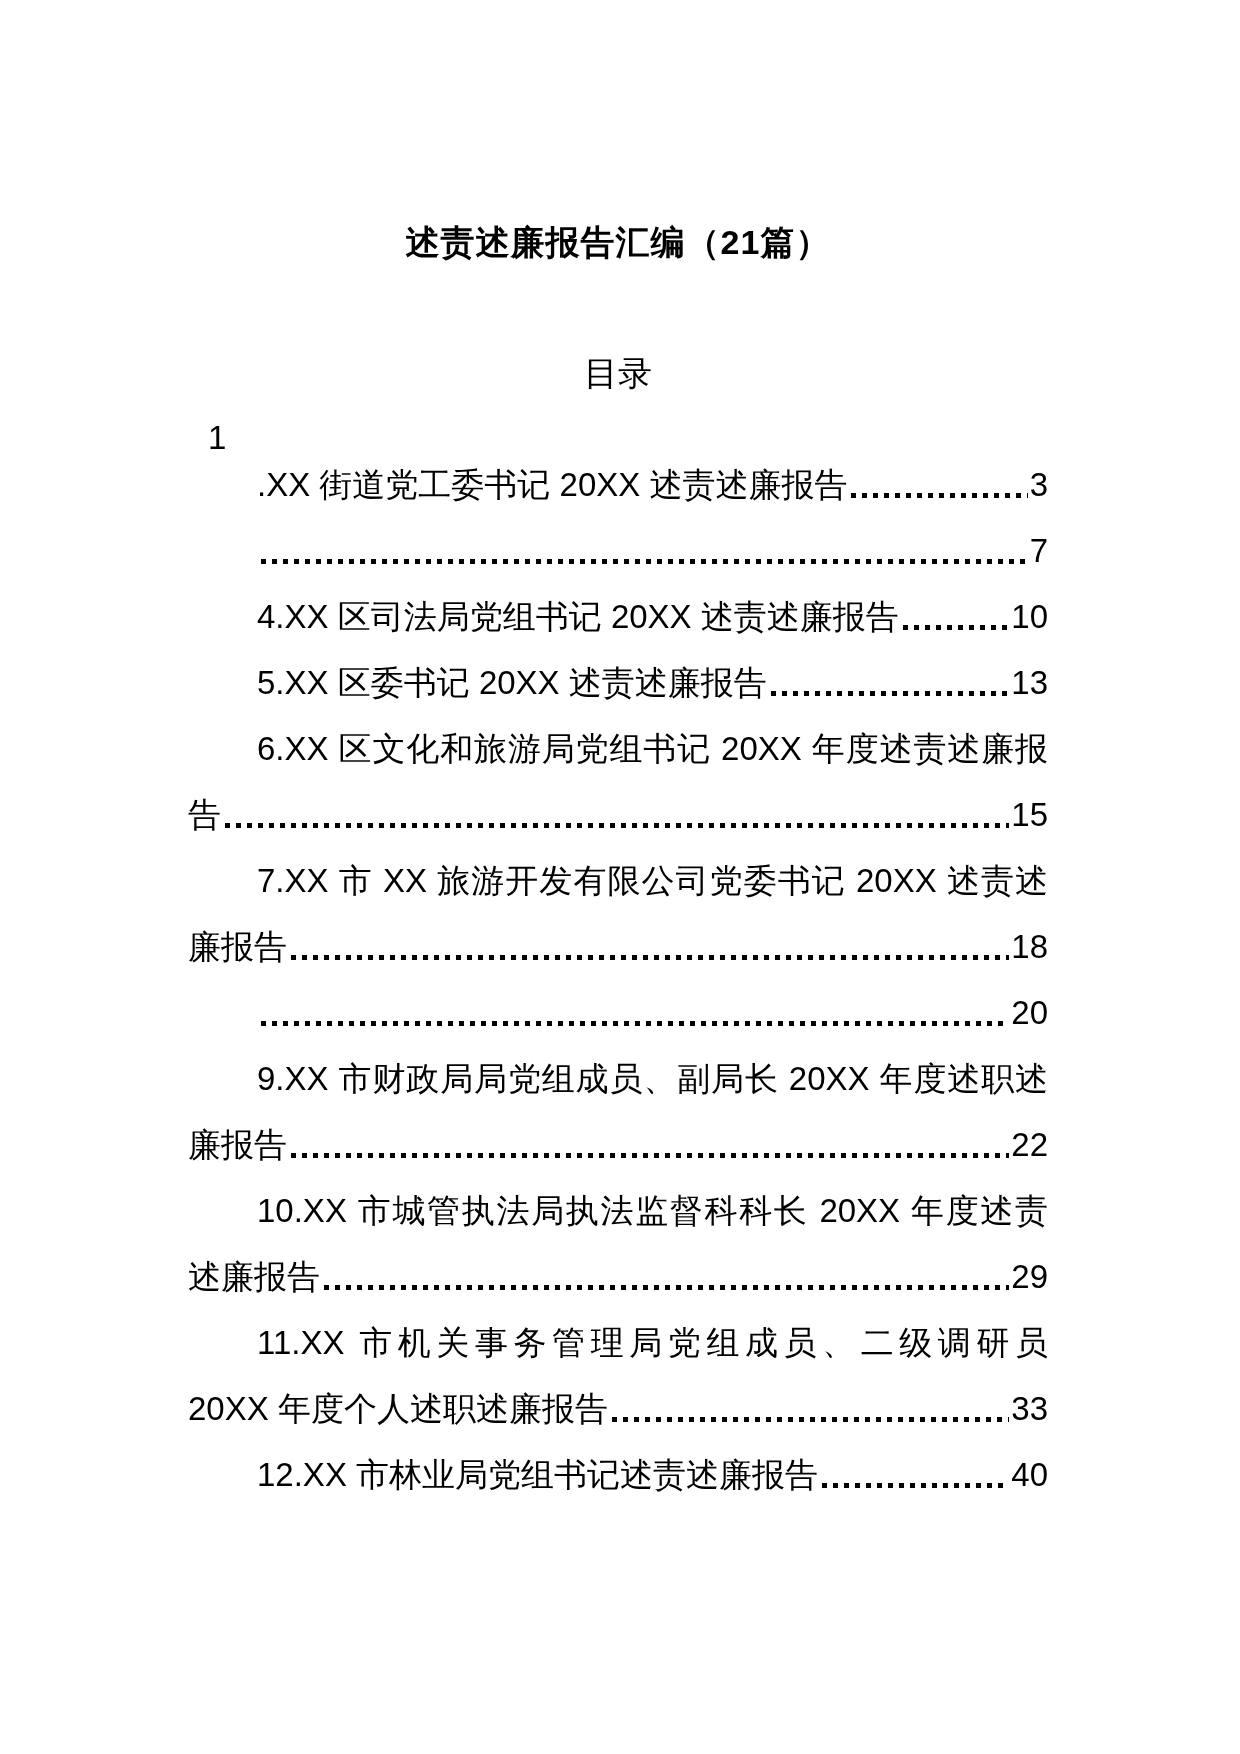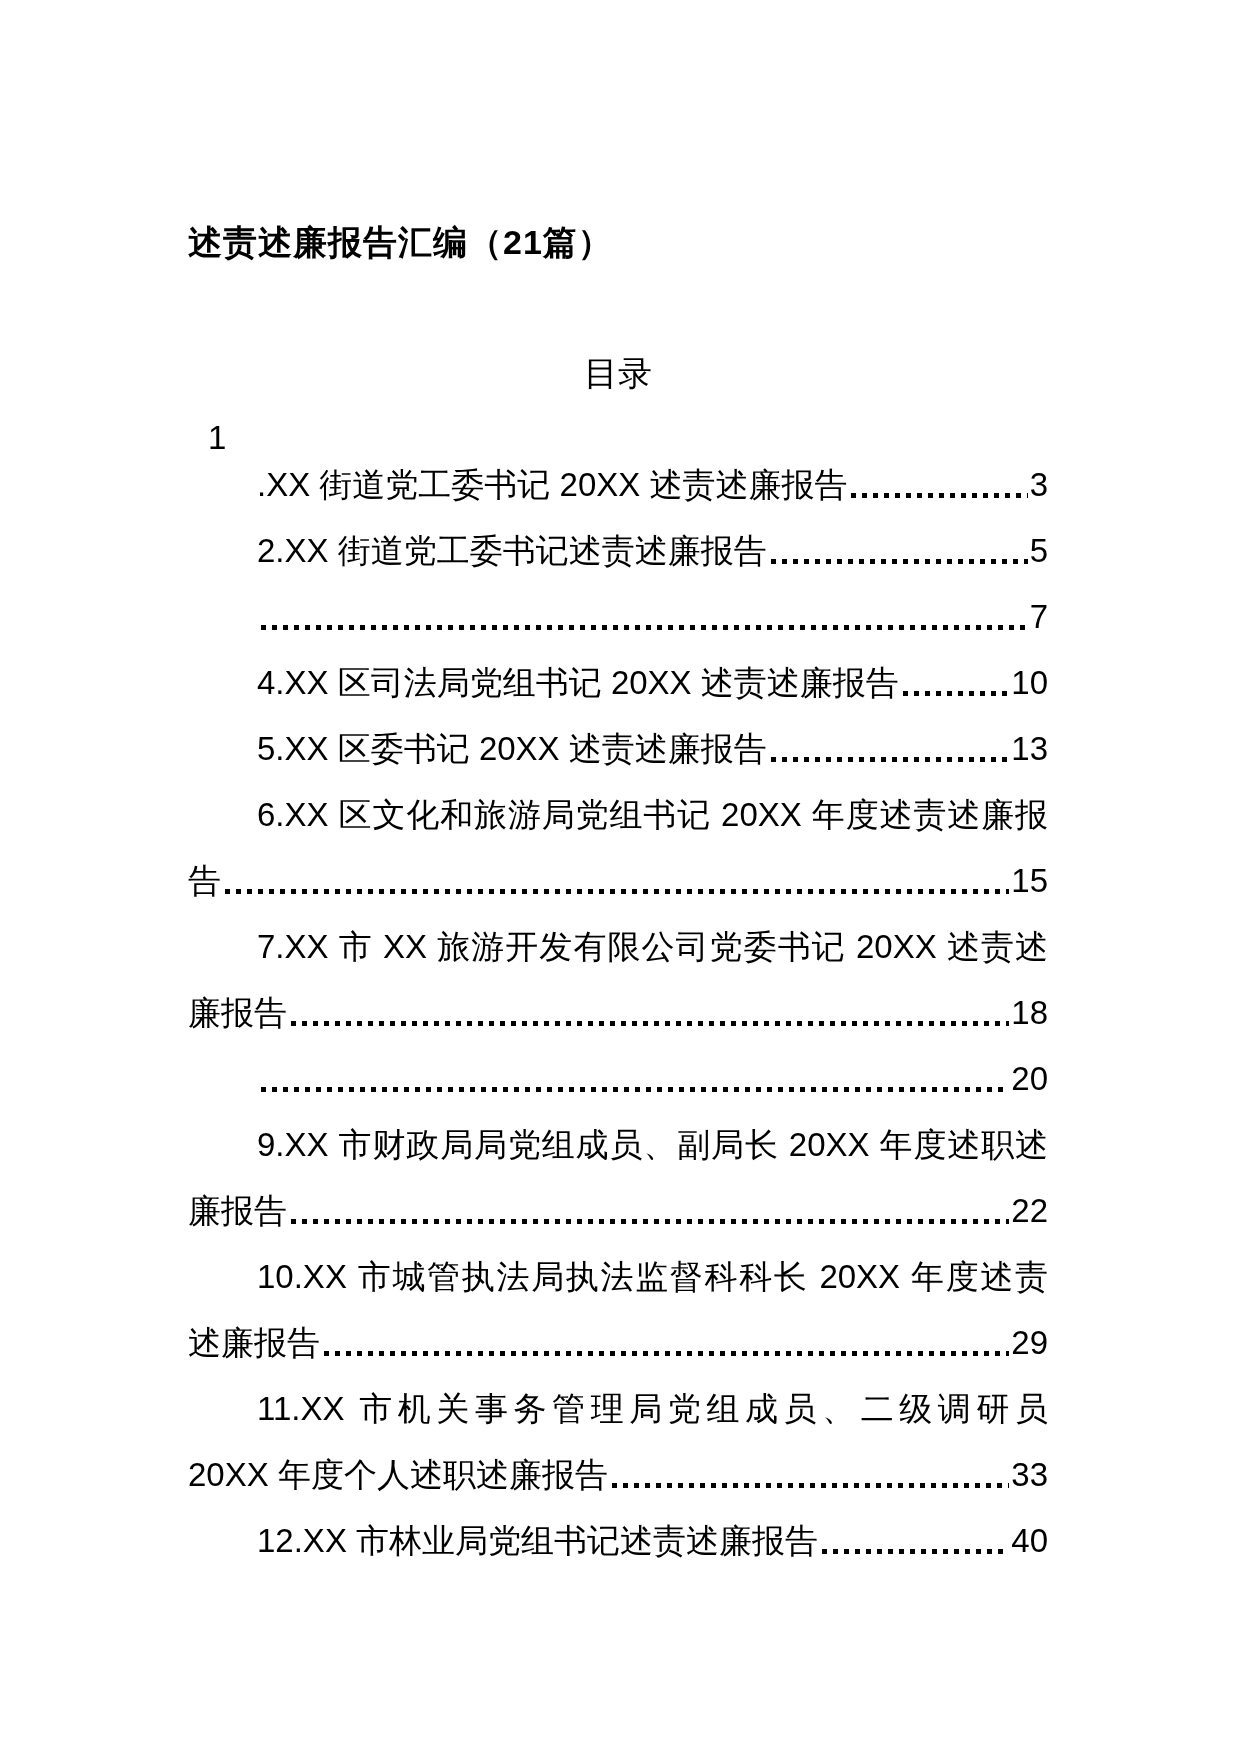--- a/index.html
+++ b/index.html
@@ -14,20 +14,21 @@
     background: #ffffff;
     color: #000000;
     font-family: "Liberation Sans", sans-serif;
     overflow: hidden;
   }
   .doc-title {
     position: absolute;
     top: 218px;
     left: 188px;
     right: 192px;
+    text-align: center;
     font-size: 34px;
     font-weight: bold;
     line-height: 48px;
     letter-spacing: 1px;
     white-space: nowrap;
   }
   .toc-heading {
     position: absolute;
     top: 349px;
     left: 188px;
@@ -84,25 +85,20 @@
 
   <div class="orphan-num">1</div>
 
   <div class="toc-list">
       <div class="toc-row indent">
         <span class="toc-text">.XX 街道党工委书记 20XX 述责述廉报告</span>
         <span class="leader"></span>
         <span class="page-num">3</span>
       </div>
       <div class="toc-row indent">
-        <span class="toc-text">2.XX 街道党工委书记述责述廉报告</span>
-        <span class="leader"></span>
-        <span class="page-num">5</span>
-      </div>
-      <div class="toc-row indent">
         <span class="leader"></span>
         <span class="page-num">7</span>
       </div>
       <div class="toc-row indent">
         <span class="toc-text">4.XX 区司法局党组书记 20XX 述责述廉报告</span>
         <span class="leader"></span>
         <span class="page-num">10</span>
       </div>
       <div class="toc-row indent">
         <span class="toc-text">5.XX 区委书记 20XX 述责述廉报告</span>

